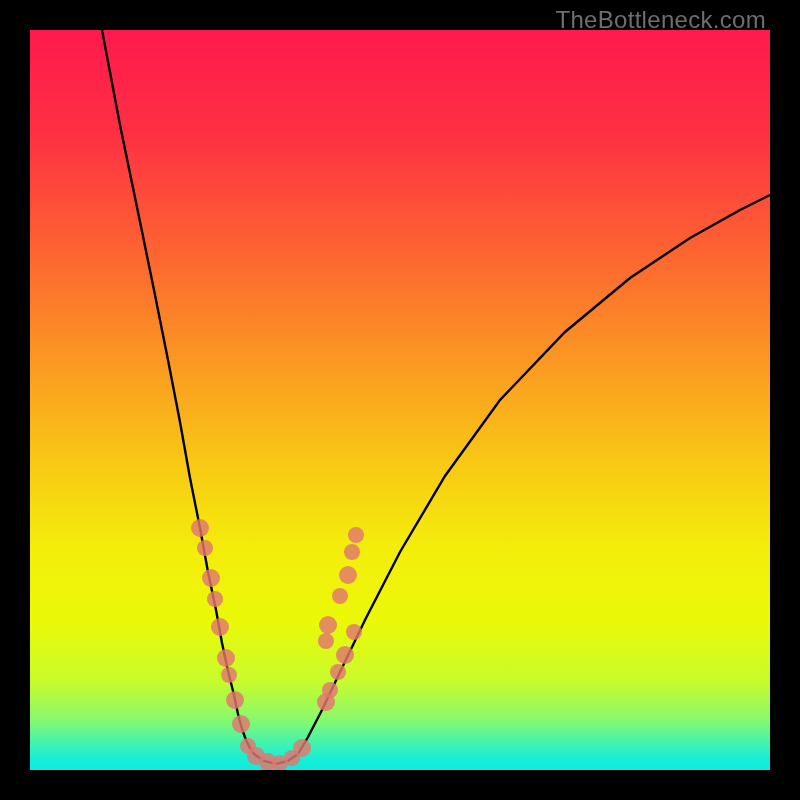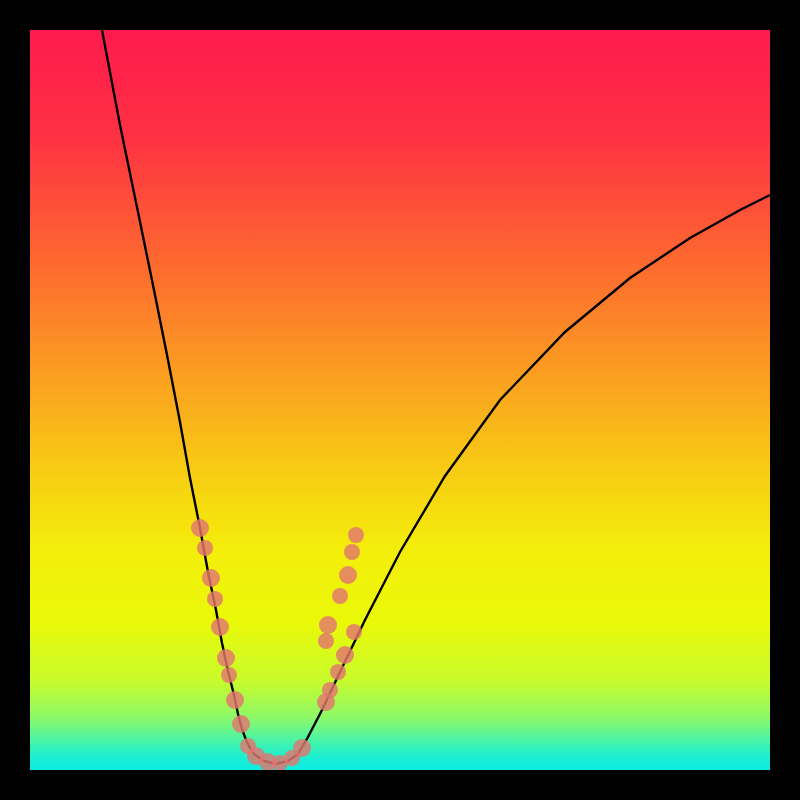--- a/index.html
+++ b/index.html
@@ -109,14 +109,15 @@
           <circle cx="324" cy="602" r="8" class="dot"></circle>
           <circle cx="310" cy="566" r="8" class="dot"></circle>
           <circle cx="318" cy="545" r="9" class="dot"></circle>
           <circle cx="322" cy="522" r="8" class="dot"></circle>
           <circle cx="326" cy="505" r="8" class="dot"></circle>
         </g>
     </svg>
 
   </div>
 
+  <div class="watermark">TheBottleneck.com</div>
 
 </div>
 
 </body></html>

